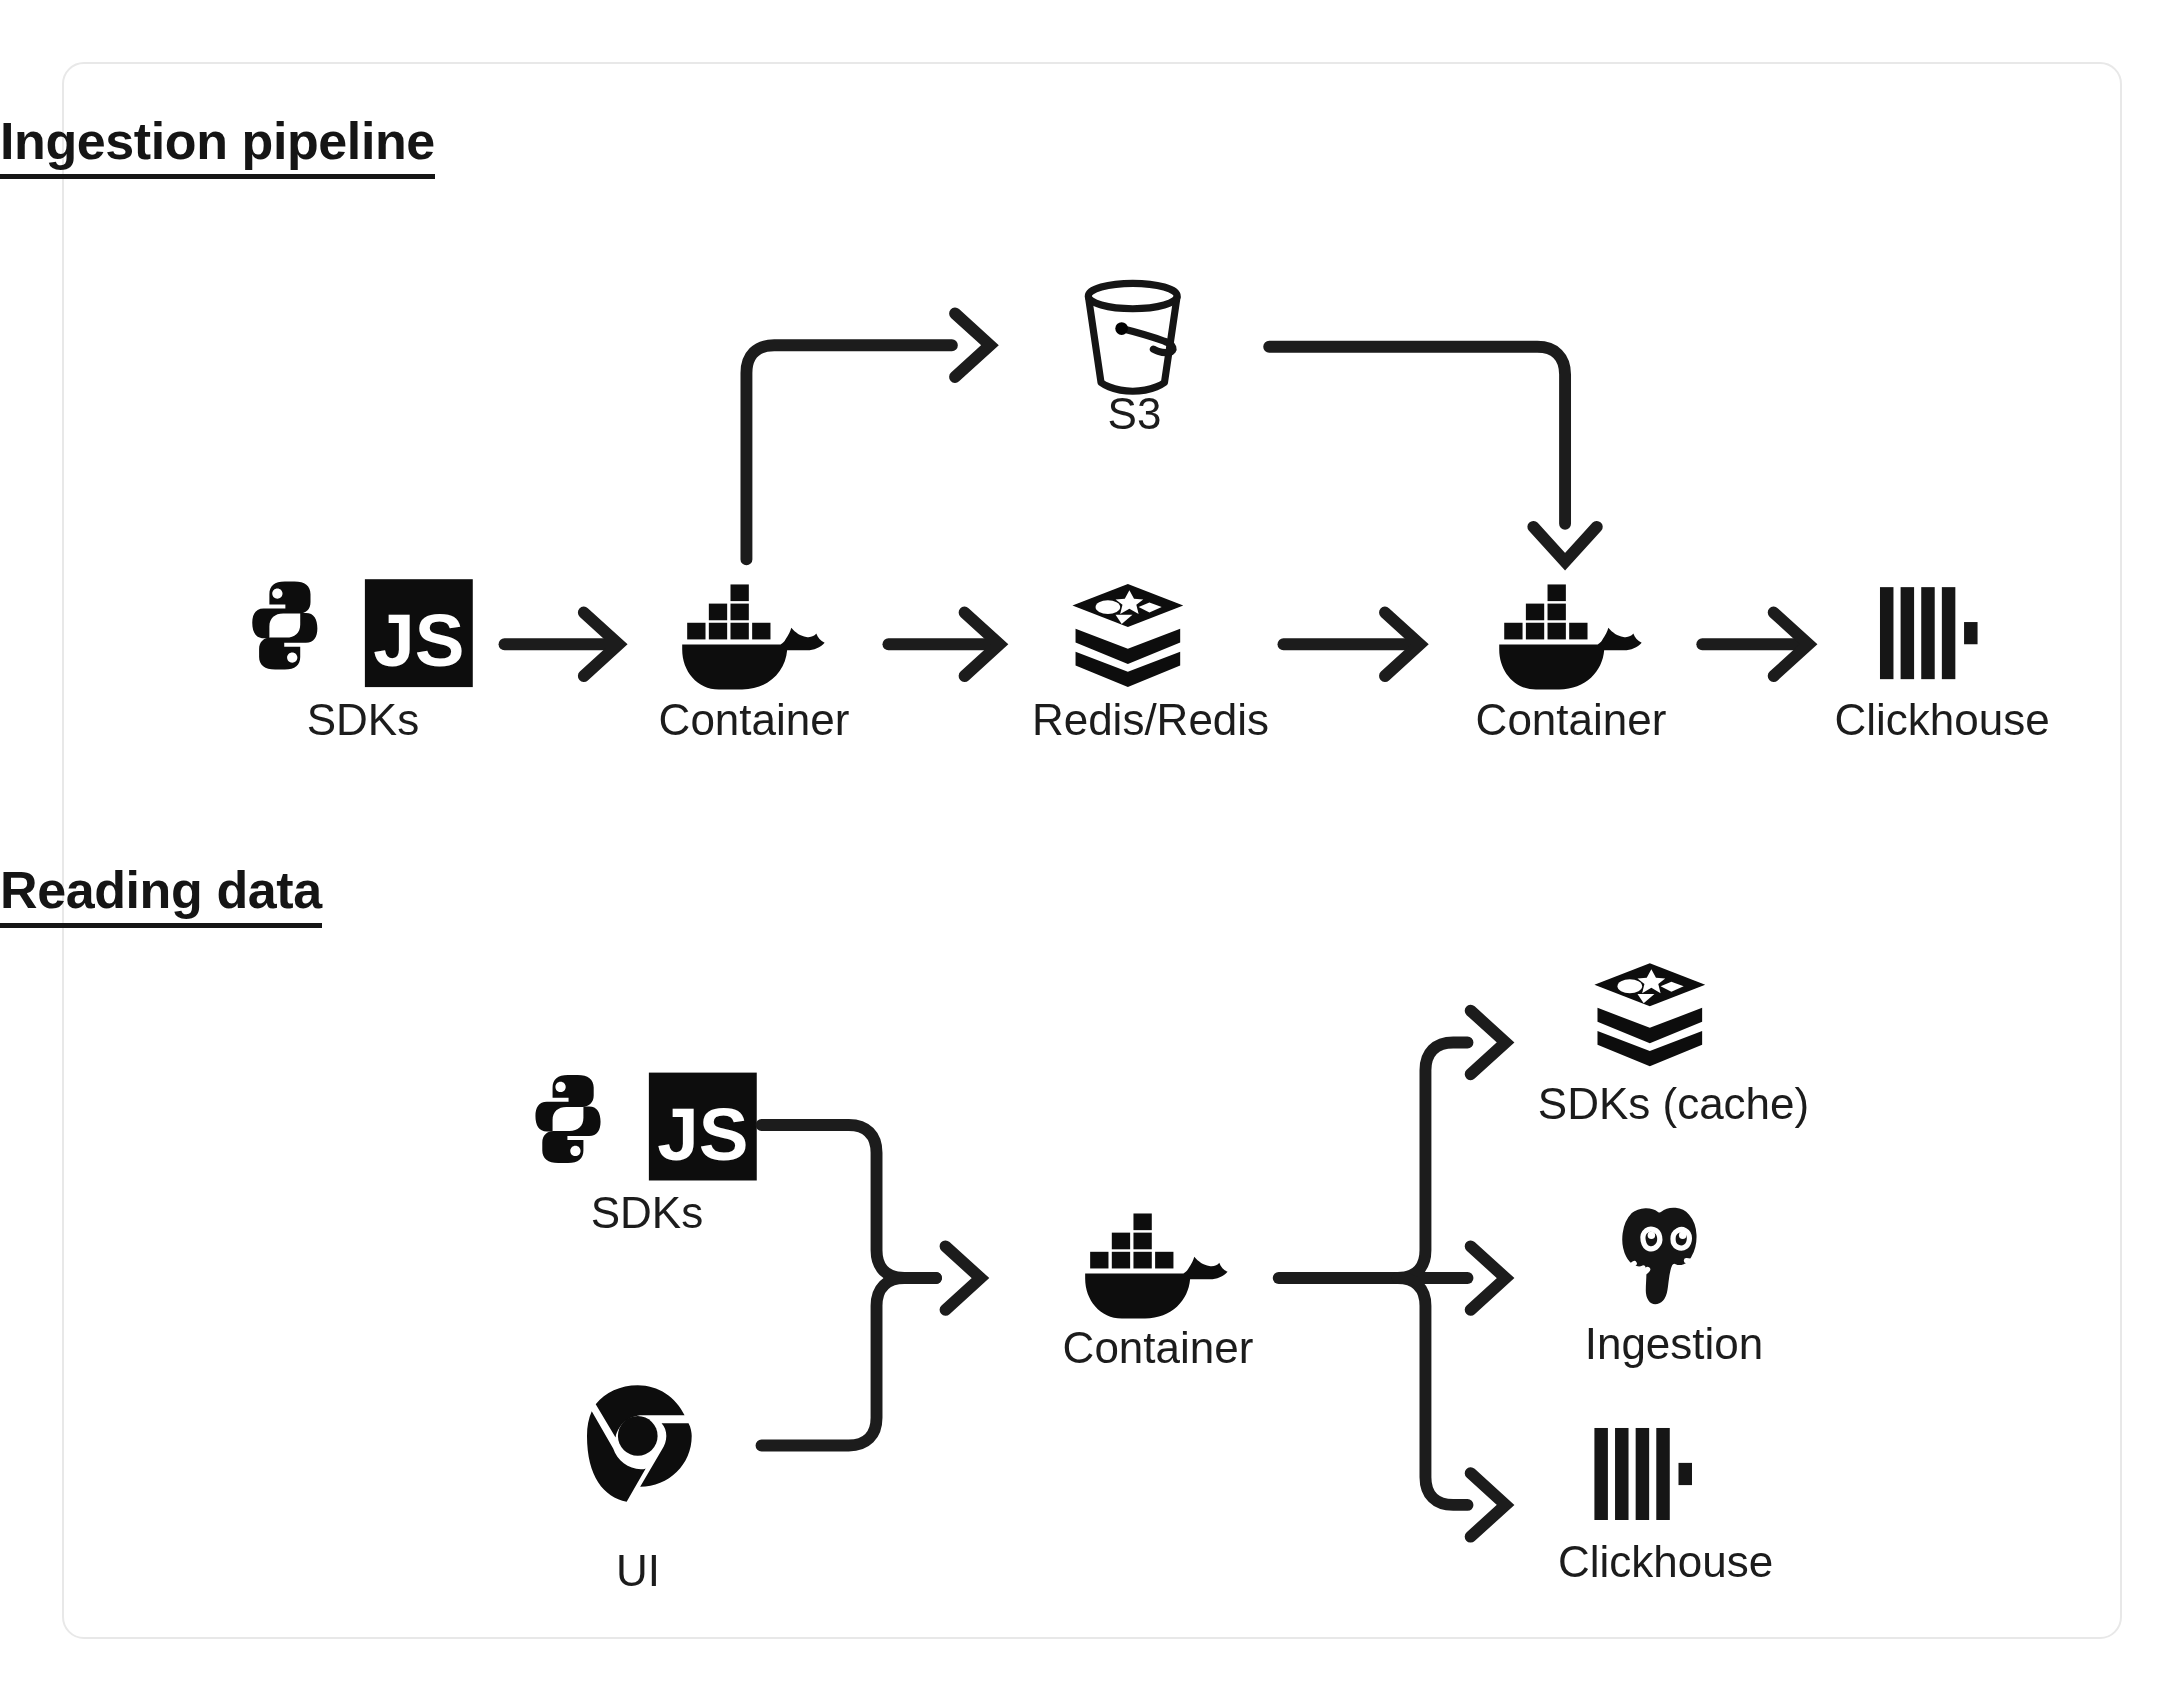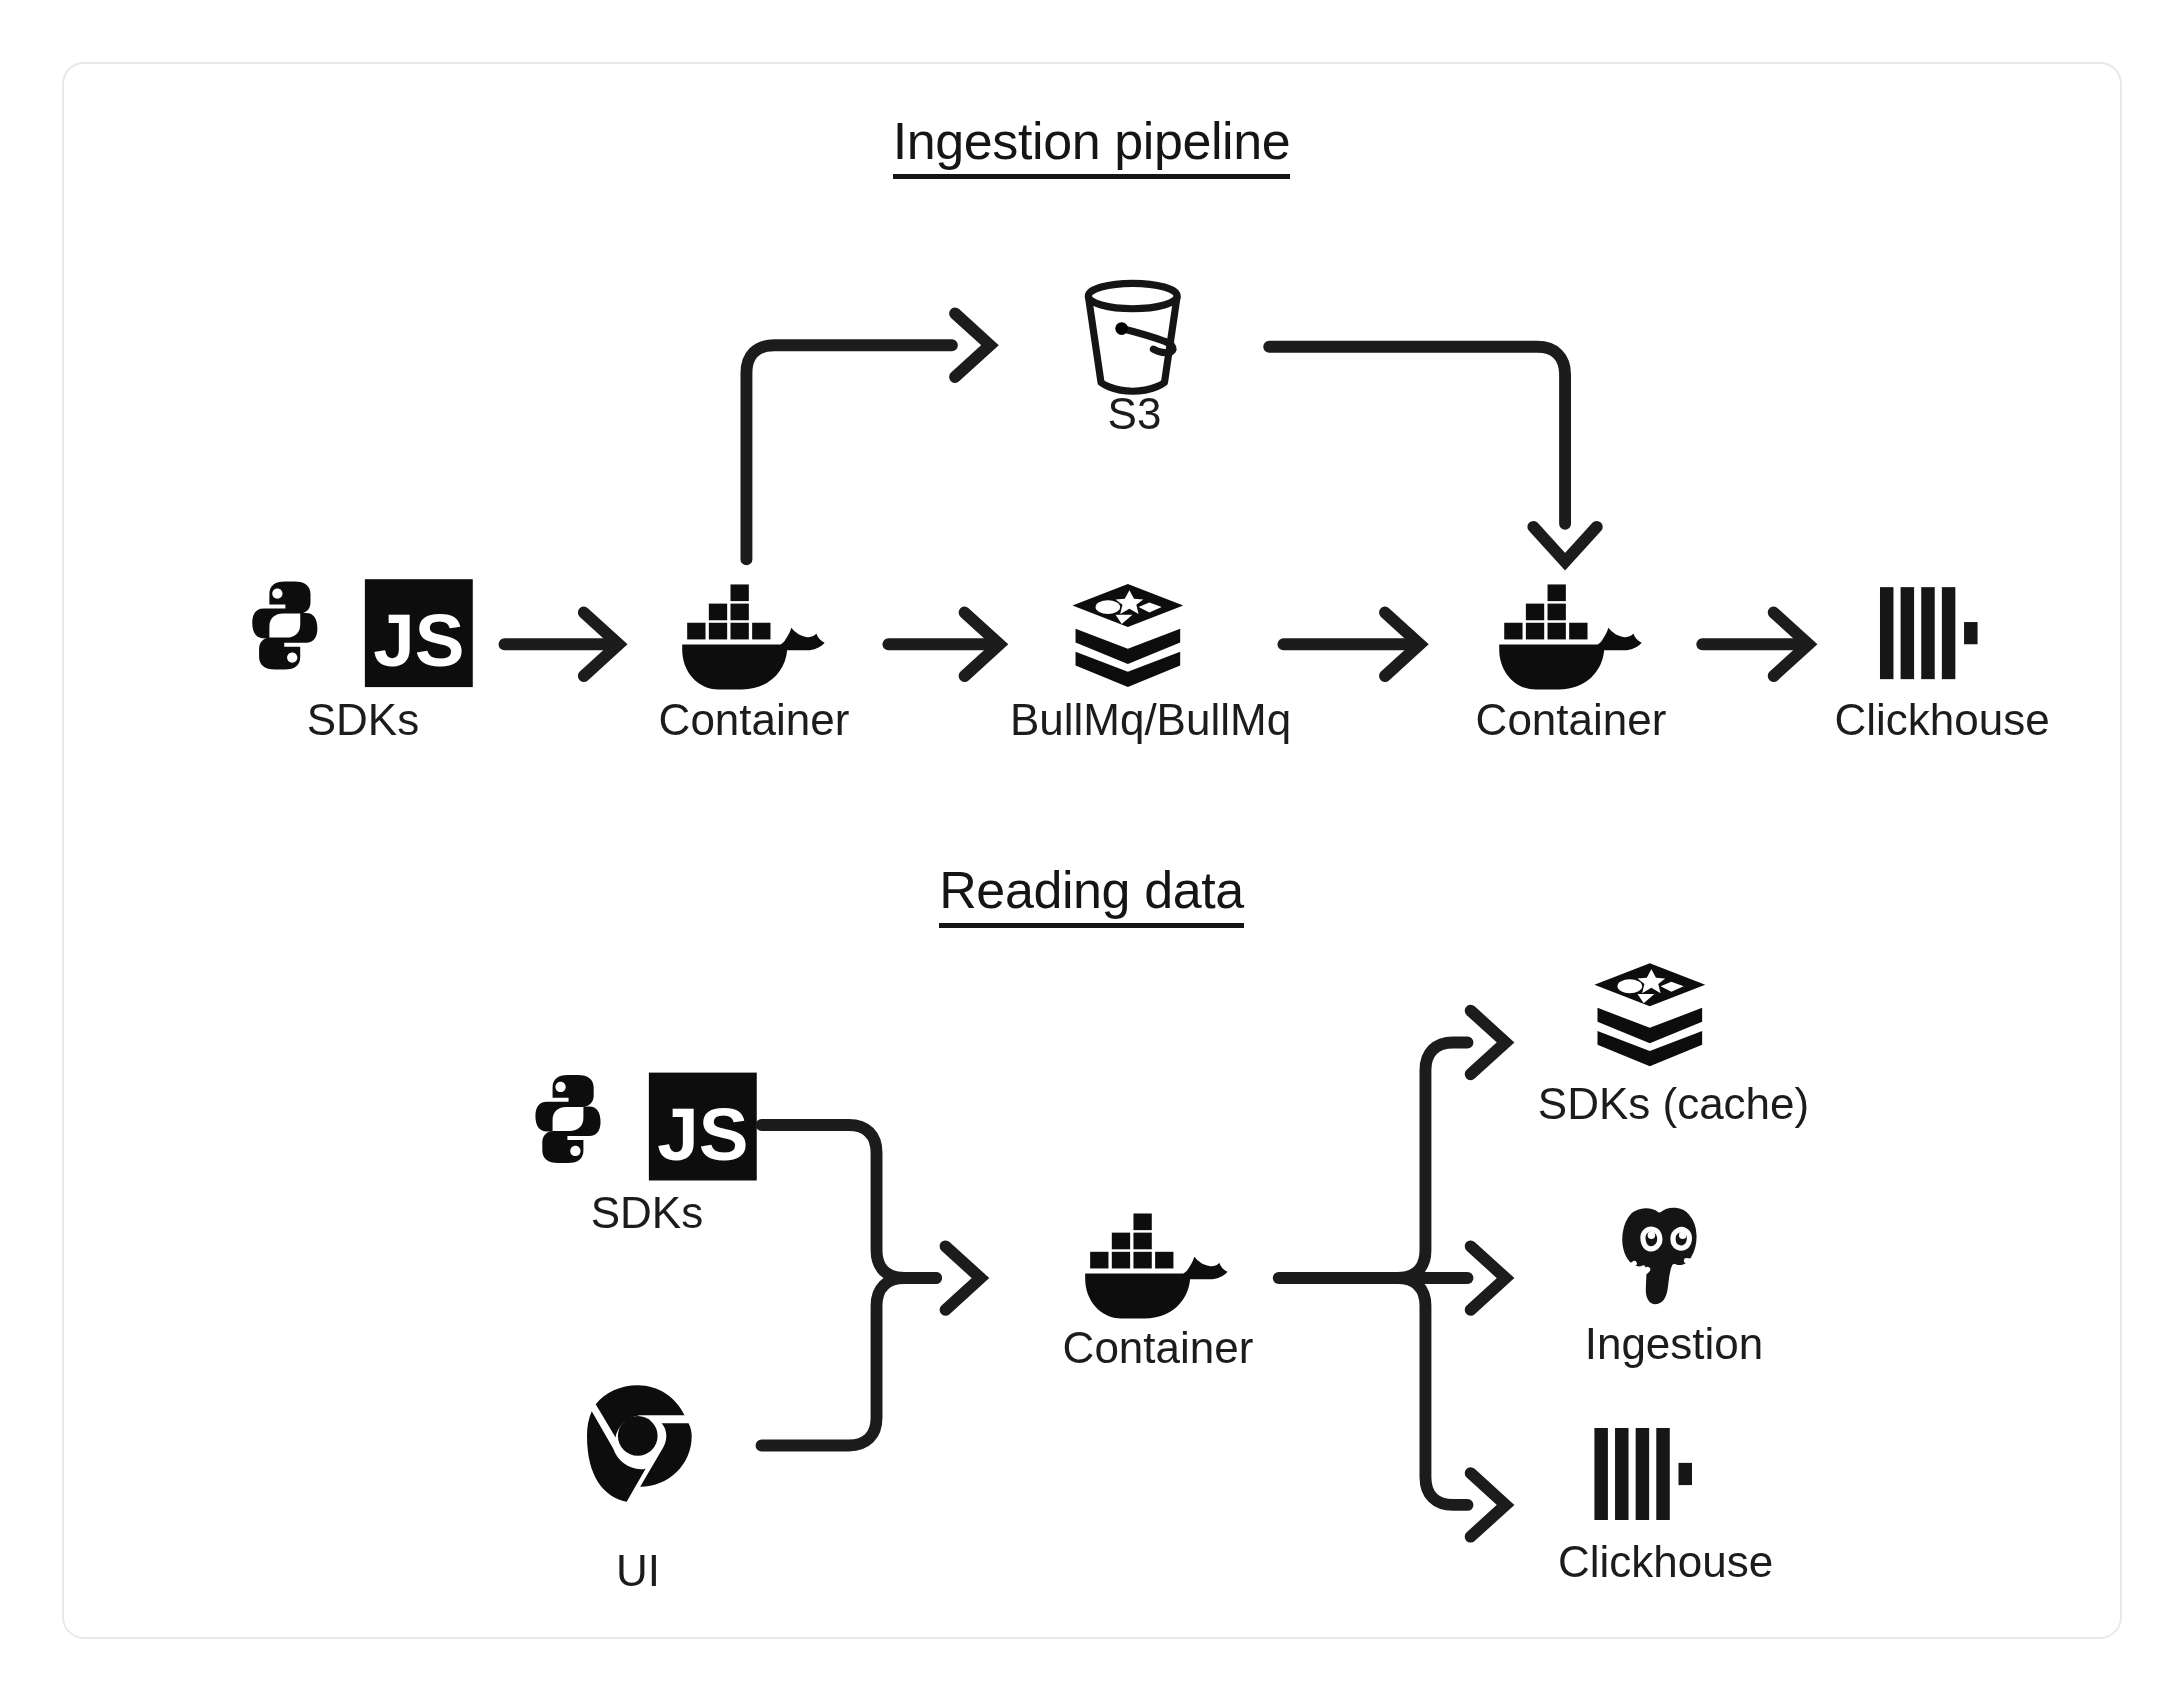--- a/index.html
+++ b/index.html
@@ -28,22 +28,21 @@
   }
   .diagram-svg {
     position: absolute;
     left: 0;
     top: 0;
     width: 2183px;
     height: 1701px;
   }
   .section-title {
     position: absolute;
-    text-align: center;
-    font-weight: normal;
+    font-weight: bold;
     color: #151515;
     letter-spacing: -0.4px;
     white-space: nowrap;
   }
   #title-ingestion {
     left: 0;
     top: 111px;
     width: 2183px;
     font-size: 52px;
   }
@@ -300,21 +299,21 @@
     <span class="title-inner">Ingestion pipeline</span>
   </div>
 
   <div class="section-title" id="title-reading">
     <span class="title-inner">Reading data</span>
   </div>
 
   <div class="node-label" style="left:236px;  top:695px;  width:254px;">SDKs</div>
   <div class="node-label" style="left:619px;  top:695px;  width:270px;">Container</div>
   <div class="node-label" style="left:1047px; top:389px;  width:175px;">S3</div>
-  <div class="node-label" style="left:992px; top:695px;  width:317px;">BullMq/BullMq</div>
+  <div class="node-label" style="left:992px; top:695px;  width:317px;">Redis/Redis</div>
   <div class="node-label" style="left:1436px; top:695px;  width:270px;">Container</div>
   <div class="node-label" style="left:1799px; top:695px;  width:286px;">Clickhouse</div>
 
   <div class="node-label" style="left:520px;  top:1188px; width:254px;">SDKs</div>
   <div class="node-label" style="left:543px;  top:1546px; width:190px;">UI</div>
   <div class="node-label" style="left:1023px; top:1323px; width:270px;">Container</div>
   <div class="node-label" style="left:1507px; top:1079px; width:333px;">SDKs (cache)</div>
   <div class="node-label" style="left:1531px; top:1319px; width:286px;">Ingestion</div>
   <div class="node-label" style="left:1515px; top:1537px; width:301px;">Clickhouse</div>
 </div>

